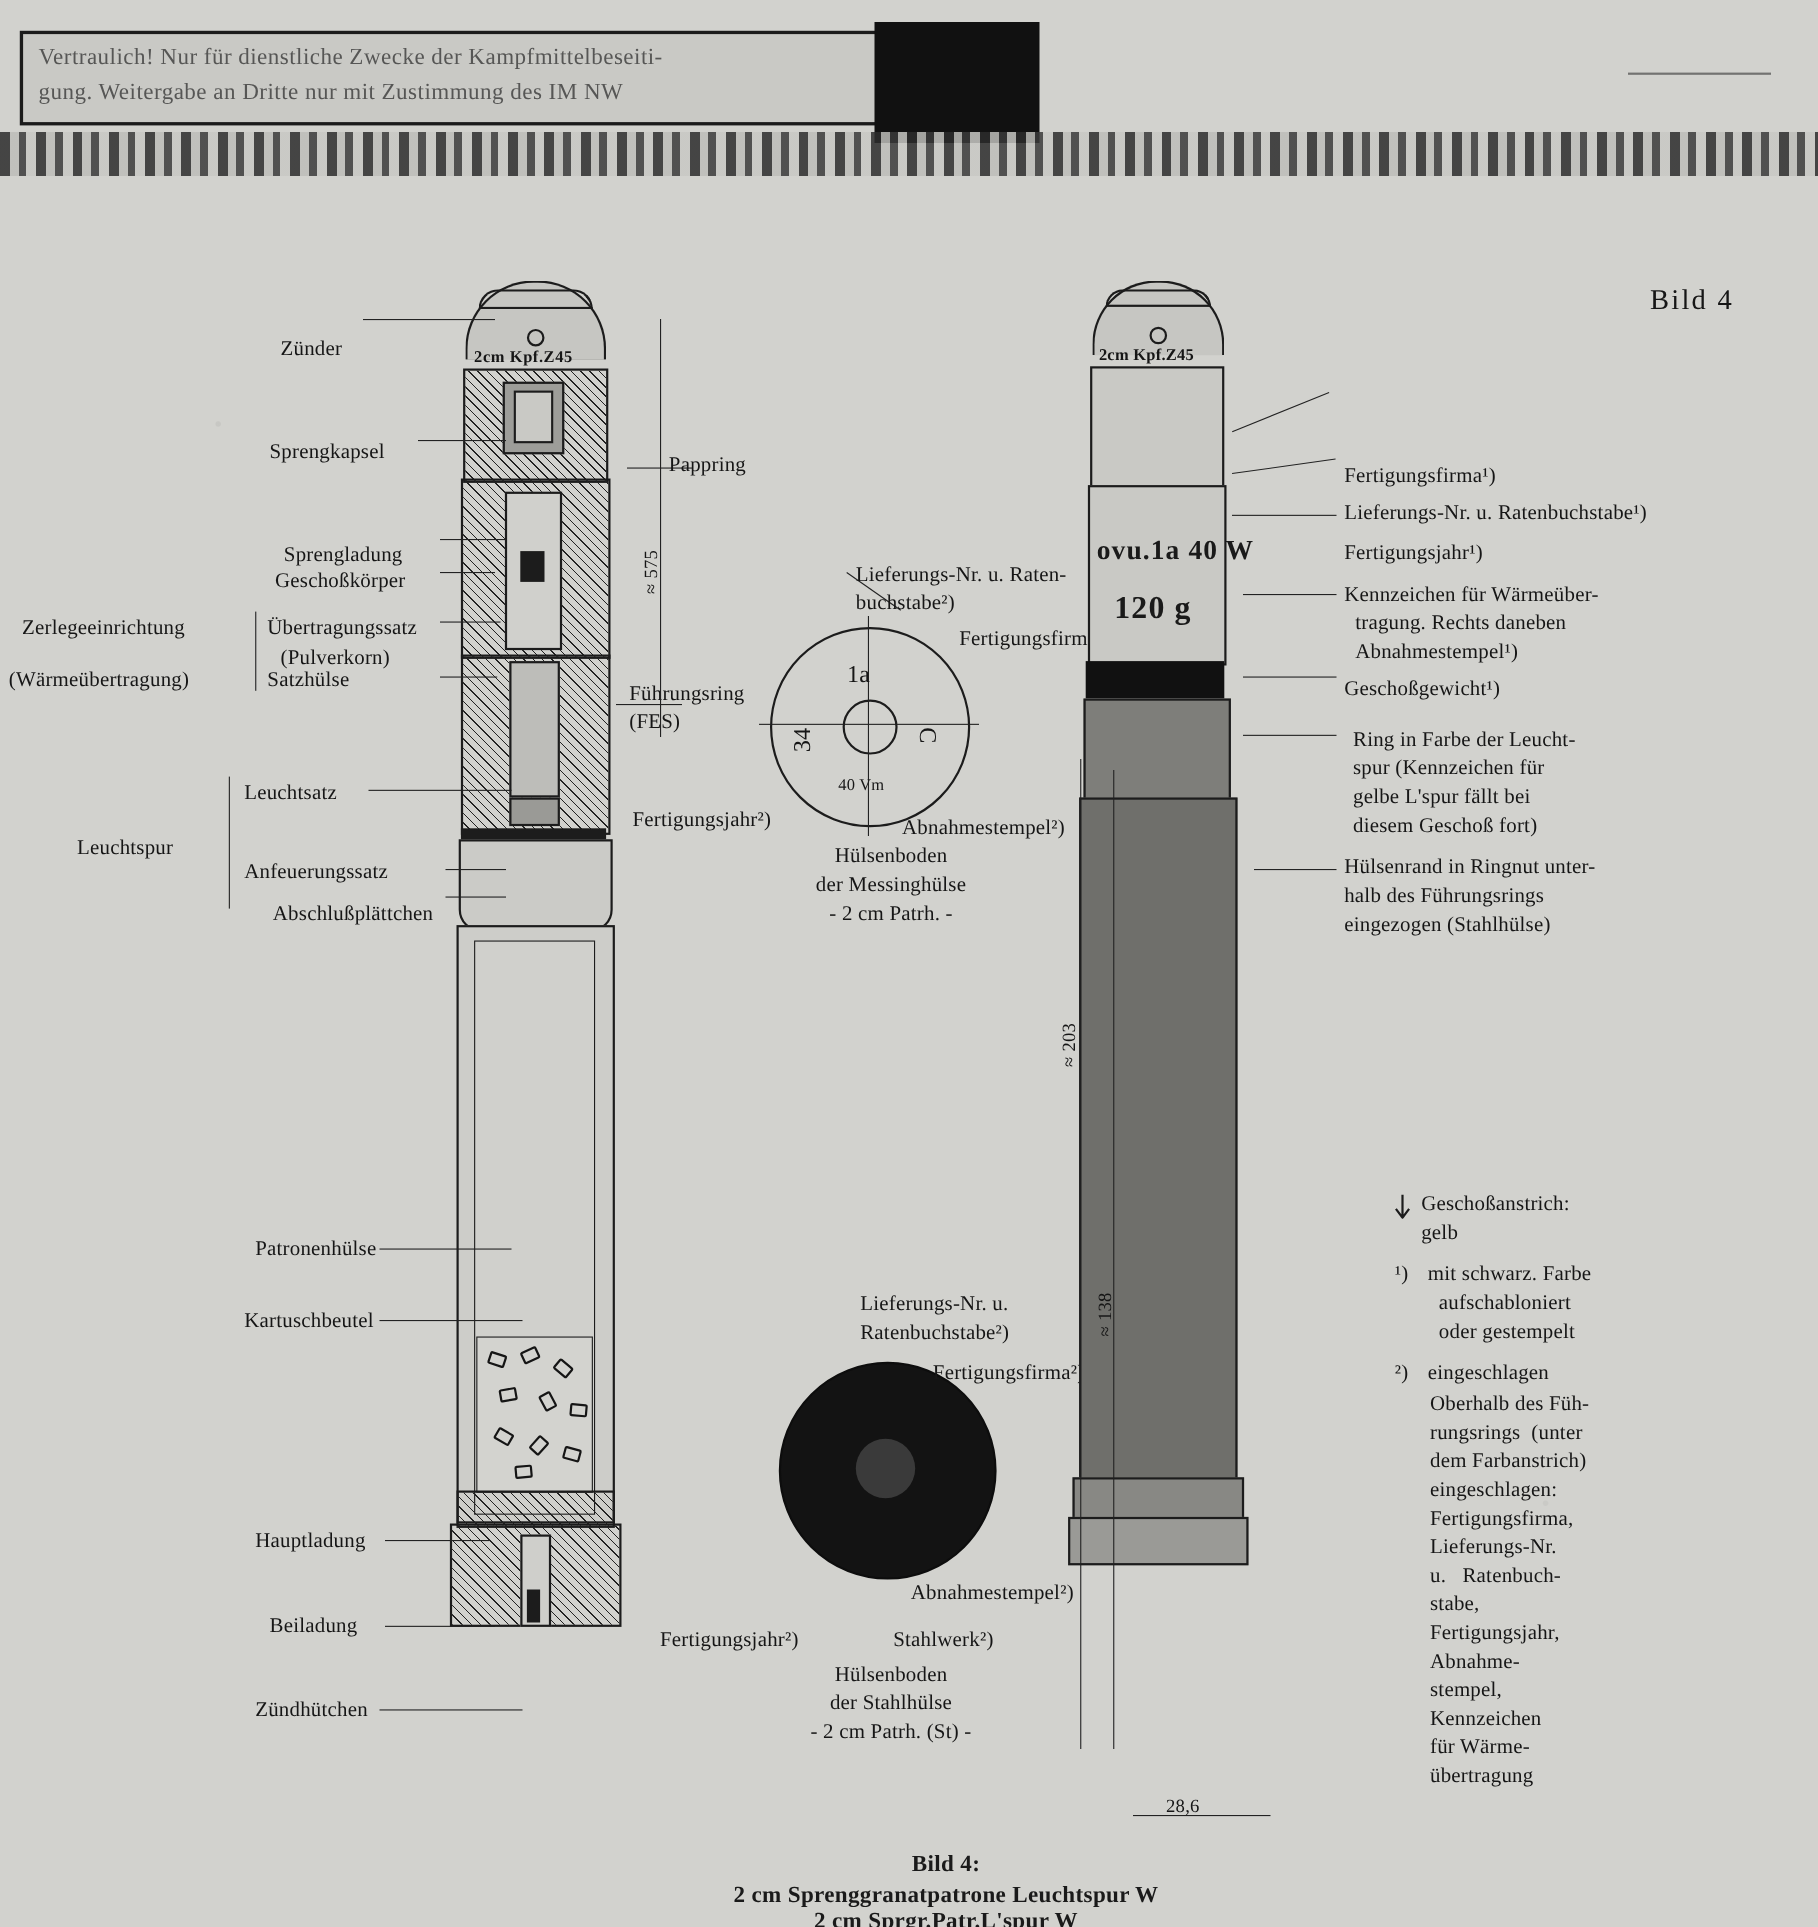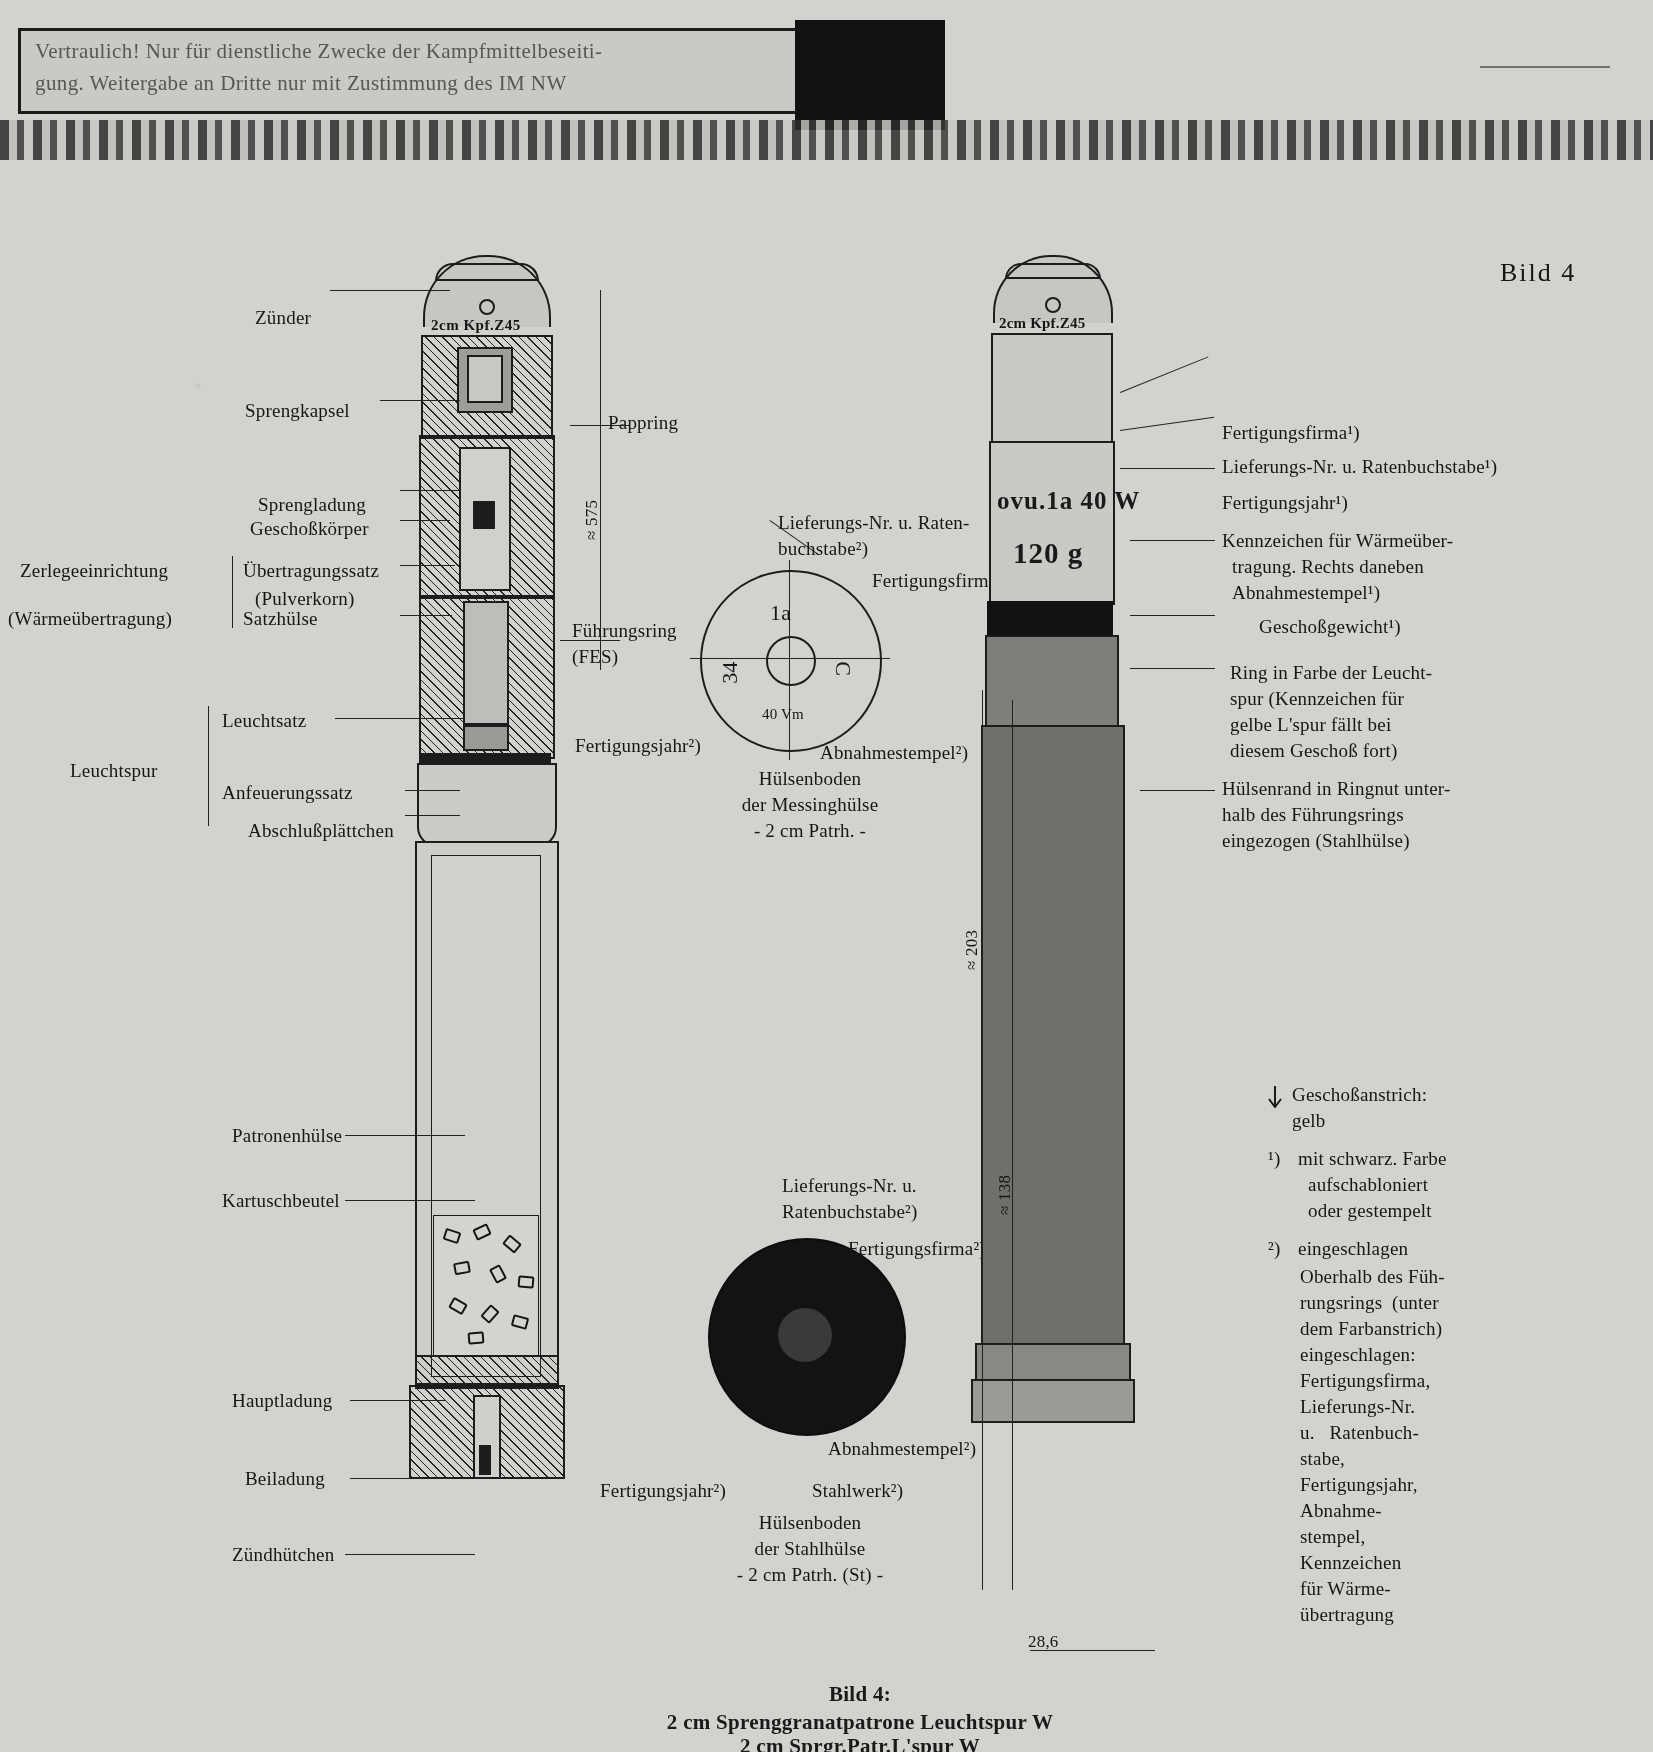--- a/index.html
+++ b/index.html
@@ -210,35 +210,35 @@
   <div class="abs" style="left:1130px;top:615px;width:85px;height:1px;background:#222;"></div>
   <div class="abs" style="left:1130px;top:668px;width:85px;height:1px;background:#222;"></div>
   <div class="abs" style="left:1140px;top:790px;width:75px;height:1px;background:#222;"></div>
 
   <div class="abs lbl" style="left:1222px;top:422px;">Fertigungsfirma¹)</div>
   <div class="abs lbl" style="left:1222px;top:456px;">Lieferungs-Nr. u. Ratenbuchstabe¹)</div>
   <div class="abs lbl" style="left:1222px;top:492px;">Fertigungsjahr¹)</div>
   <div class="abs lbl" style="left:1222px;top:530px;">Kennzeichen für Wärmeüber-</div>
   <div class="abs lbl" style="left:1232px;top:556px;">tragung. Rechts daneben</div>
   <div class="abs lbl" style="left:1232px;top:582px;">Abnahmestempel¹)</div>
-  <div class="abs lbl" style="left:1222px;top:616px;margin-left:37px;">Geschoßgewicht¹)</div>
+  <div class="abs lbl" style="left:1222px;top:616px;">Geschoßgewicht¹)</div>
   <div class="abs lbl" style="left:1230px;top:662px;">Ring in Farbe der Leucht-</div>
   <div class="abs lbl" style="left:1230px;top:688px;">spur (Kennzeichen für</div>
   <div class="abs lbl" style="left:1230px;top:714px;">gelbe L'spur fällt bei</div>
   <div class="abs lbl" style="left:1230px;top:740px;">diesem Geschoß fort)</div>
   <div class="abs lbl" style="left:1222px;top:778px;">Hülsenrand in Ringnut unter-</div>
   <div class="abs lbl" style="left:1222px;top:804px;">halb des Führungsrings</div>
   <div class="abs lbl" style="left:1222px;top:830px;">eingezogen (Stahlhülse)</div>
 
   <div class="abs" style="left:982px;top:690px;width:1px;height:900px;background:#222;"></div>
   <div class="abs lbl small" style="left:962px;top:970px;transform:rotate(-90deg);transform-origin:left top;">≈ 203</div>
   <div class="abs" style="left:1012px;top:700px;width:1px;height:890px;background:#222;"></div>
   <div class="abs lbl small" style="left:995px;top:1215px;transform:rotate(-90deg);transform-origin:left top;">≈ 138</div>
   <div class="abs" style="left:1030px;top:1650px;width:125px;height:1px;background:#222;"></div>
-  <div class="abs lbl small" style="left:1028px;top:1632px;">28,6</div>
+  <div class="abs lbl small" style="left:1060px;top:1632px;">28,6</div>
 
   <div class="abs" style="left:1265px;top:1086px;width:20px;height:22px;">
     <svg width="20" height="22" viewBox="0 0 20 22">
         <path d="M10 0 L10 20 M4 13 L10 21 L16 13" fill="none" stroke="#1c1c1c" stroke-width="2"></path>
       </svg>
   </div>
   <div class="abs lbl" style="left:1292px;top:1084px;">Geschoßanstrich:</div>
   <div class="abs lbl" style="left:1292px;top:1110px;">gelb</div>
 
   <div class="abs lbl" style="left:1268px;top:1148px;">¹)</div>

